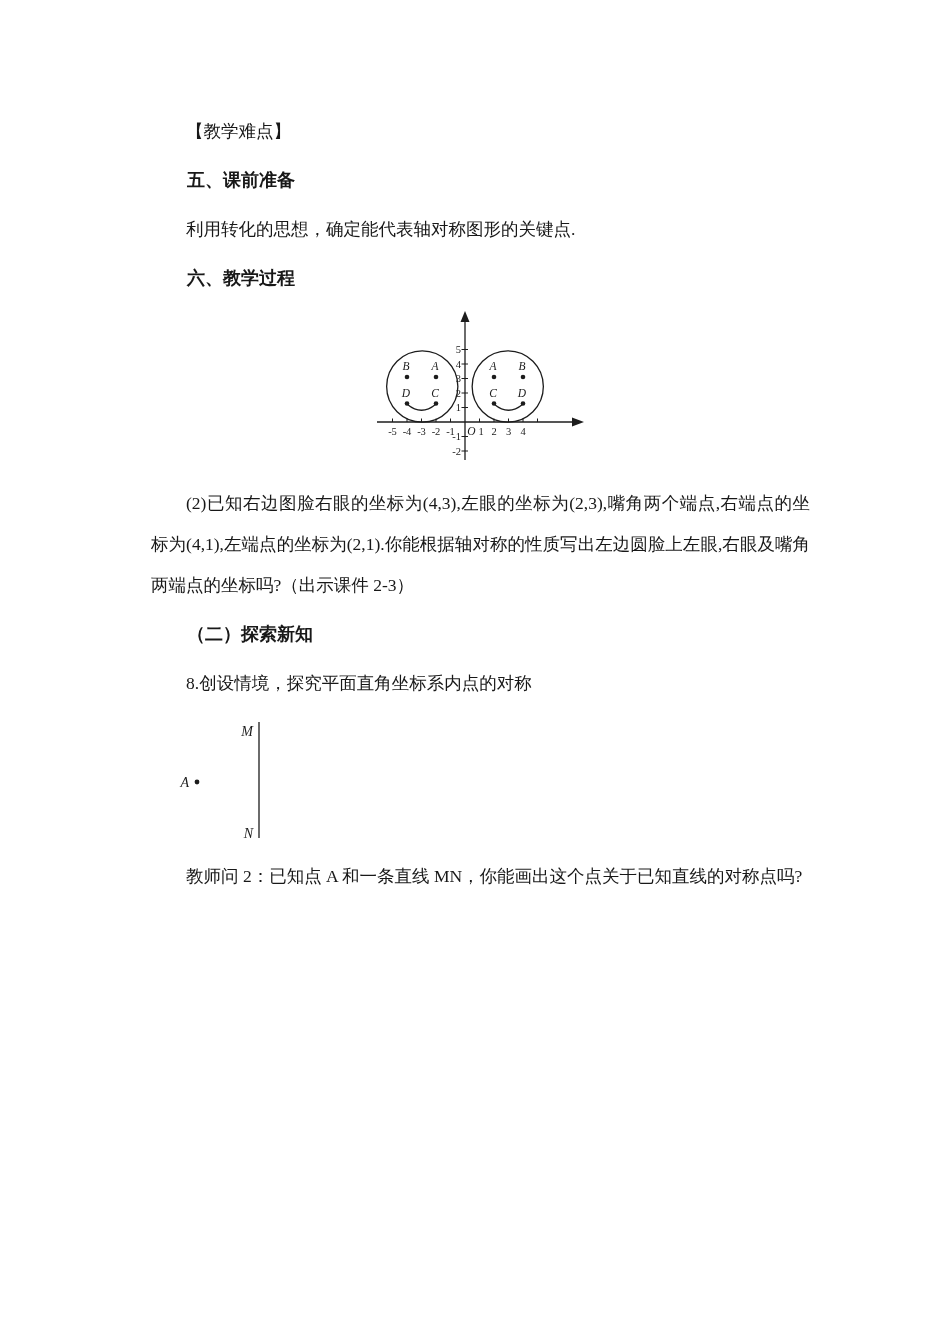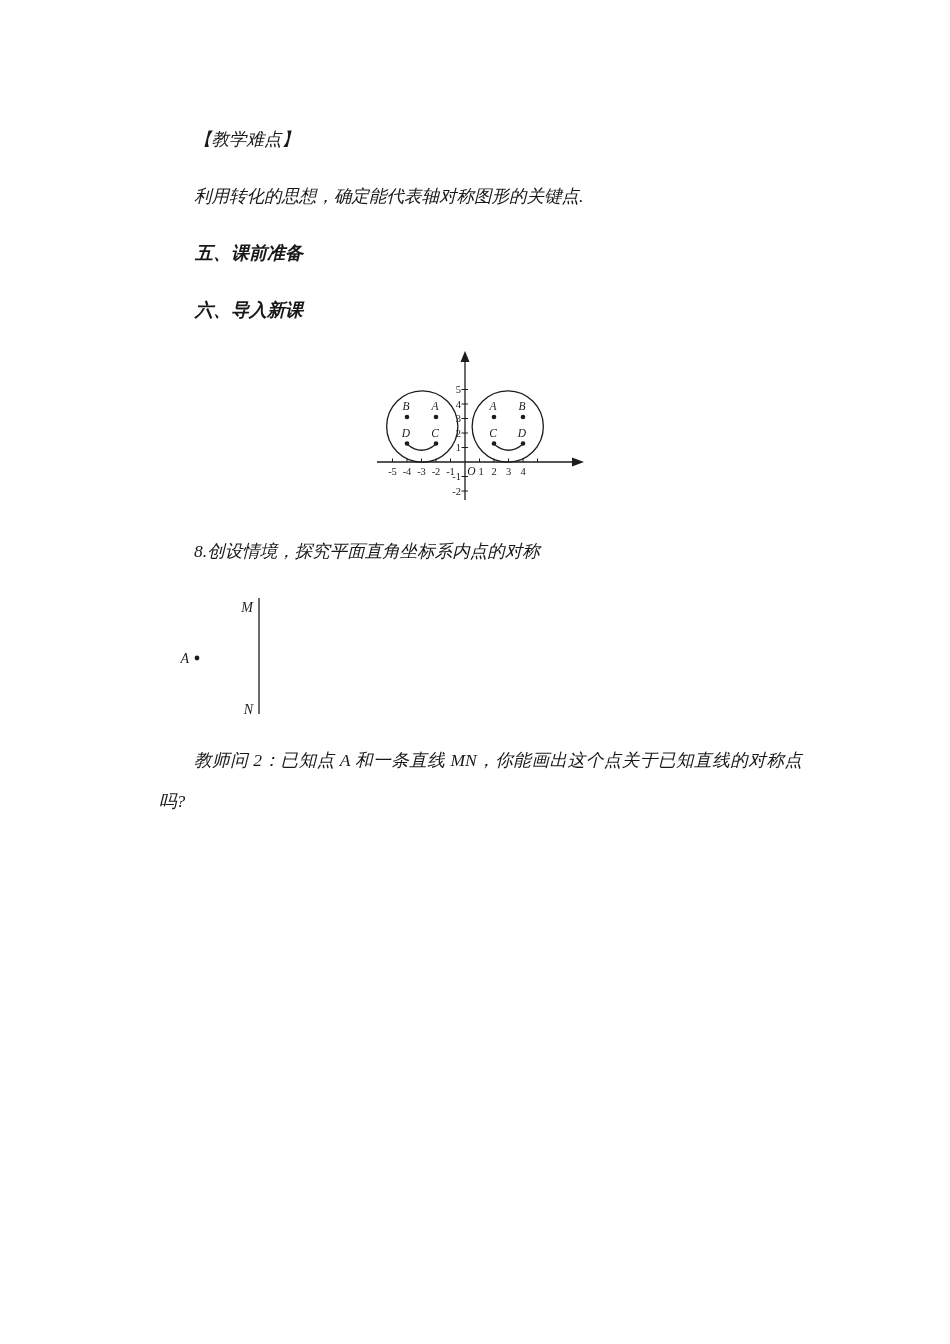--- a/index.html
+++ b/index.html
@@ -6,24 +6,23 @@
   body {
     width: 950px; height: 1344px;
     font-family: "Liberation Serif", "DejaVu Serif", serif;
     color: #181818;
     overflow: hidden;
   }
   .page { padding: 103px 132px 0 143px; width: 675px; }
   .para {
     font-size: 17.5px;
     line-height: 41px;
-    margin: 16px;
+    margin: 8px;
     text-align: justify;
     white-space: pre-wrap;
-    font-style: italic;
   }
   .indent { text-indent: 2em; }
   .heading {
     font-family: "Liberation Sans", "DejaVu Sans", sans-serif;
     font-weight: 700;
     font-size: 18px;
   }
   .fig1 { margin: 8px 0 0 222px; display: block; }
   .fig2 { margin: 0 0 0 8px; display: block; }
   svg { overflow: visible; }
@@ -45,23 +44,23 @@
     font-family: "Liberation Serif", "DejaVu Serif", serif;
     font-size: 14px; font-style: italic; fill: #1c1c1c;
   }
 </style>
 </head>
 <body>
 
 <div class="page">
 
   <p class="para indent">【教学难点】</p>
+  <p class="para indent heading">五、课前准备</p>
   <p class="para indent">利用转化的思想，确定能代表轴对称图形的关键点.</p>
-  <p class="para indent heading">五、课前准备</p>
-  <p class="para indent heading">六、导入新课</p>
+  <p class="para indent heading">六、教学过程</p>
 
   <svg class="fig1" width="228" height="168" viewBox="0 0 228 168" xmlns="http://www.w3.org/2000/svg">
 
     <g>
       <line class="axis" x1="12" y1="115" x2="210" y2="115"></line>
       <polygon class="arrow" points="219,115 207,110.5 207,119.5"></polygon>
       <line class="axis" x1="100" y1="153" x2="100" y2="13"></line>
       <polygon class="arrow" points="100,4 95.5,15 104.5,15"></polygon>
 
       <line class="tick" x1="27.5" y1="111.5" x2="27.5" y2="115"></line>
@@ -130,20 +129,22 @@
       <path class="shape" d="M 129.5 97.5 Q 143.5 109 157.5 97.5"></path>
       <g text-anchor="middle">
         <text class="ptlabel" x="128" y="63">A</text>
         <text class="ptlabel" x="157" y="63">B</text>
         <text class="ptlabel" x="128" y="90">C</text>
         <text class="ptlabel" x="157" y="90">D</text>
       </g>
     </g>
   </svg>
 
+  <p class="para indent">(2)已知右边图脸右眼的坐标为(4,3),左眼的坐标为(2,3),嘴角两个端点,右端点的坐标为(4,1),左端点的坐标为(2,1).你能根据轴对称的性质写出左边圆脸上左眼,右眼及嘴角两端点的坐标吗?（出示课件 2-3）</p>
+  <p class="para indent heading">（二）探索新知</p>
   <p class="para indent">8.创设情境，探究平面直角坐标系内点的对称</p>
 
   <svg class="fig2" width="170" height="136" viewBox="0 0 170 136" xmlns="http://www.w3.org/2000/svg">
     <line class="axis" x1="108" y1="10" x2="108" y2="126"></line>
     <text class="biglabel" text-anchor="end" x="102" y="24">M</text>
     <text class="biglabel" text-anchor="end" x="102" y="126">N</text>
     <circle class="dot" cx="46" cy="70" r="2.4"></circle>
     <text class="biglabel" text-anchor="end" x="38" y="75">A</text>
   </svg>
 

